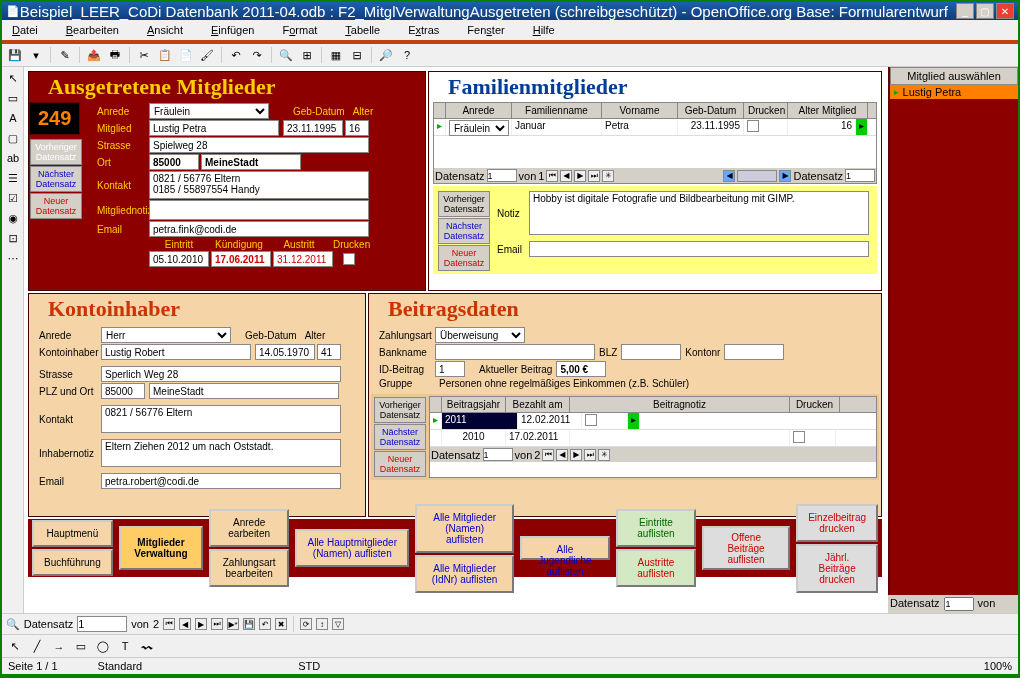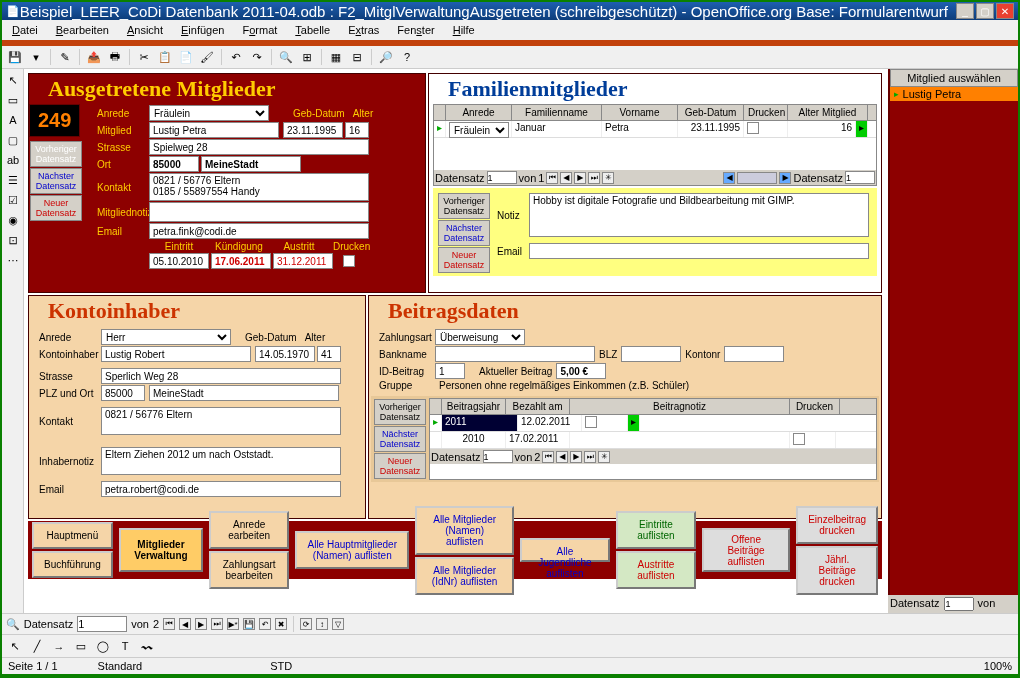--- a/index.html
+++ b/index.html
@@ -3,21 +3,21 @@
 <meta charset="utf-8">
 <style>
 *{box-sizing:border-box;margin:0;padding:0;font-family:Arial,sans-serif;font-size:11px}
 body{background:#0a8000;width:1020px;height:678px;overflow:hidden}
 .titlebar{background:linear-gradient(#1e5fb0,#0d3d7a);color:#fff;height:20px;display:flex;align-items:center;padding:0 4px;border:2px solid #0a8000;border-bottom:none}
 .titlebar-text{flex:1;font-size:15px}
 .winbtns{display:flex;gap:2px}
 .winbtn{width:18px;height:16px;background:#d4d0c8;border:1px solid #888;display:flex;align-items:center;justify-content:center;font-size:10px}
 .winbtn.close{background:#e84030;color:#fff}
 .appwin{background:#f0f0f0;border:2px solid #0a8000;border-top:none;height:656px;display:flex;flex-direction:column}
-.menubar{background:#f0f0f0;display:flex;padding:2px 4px;gap:6px;border-bottom:6px solid #c2410c}
+.menubar{background:#f0f0f0;display:flex;padding:2px 4px;gap:16px;border-bottom:4px solid #c2410c}
 .menuitem{padding:2px 6px;cursor:default}
 .menuitem u{text-decoration:underline}
 .toolbar{background:#f0f0f0;display:flex;padding:2px 4px;gap:3px;border-bottom:1px solid #ccc;align-items:center}
 .tbbtn{width:18px;height:18px;display:flex;align-items:center;justify-content:center;border:1px solid transparent}
 .tbsep{width:1px;height:16px;background:#ccc;margin:0 2px}
 .canvas{flex:1;background:#fff;display:flex;overflow:hidden;position:relative}
 .lefttools{width:22px;background:#f0f0f0;border-right:1px solid #ccc;display:flex;flex-direction:column;padding:2px;gap:2px}
 .formarea{flex:1;position:relative;background:#fff}
 .rightpane{width:130px;background:#8d0000;border-left:2px solid #600}
 .rp-head{background:#d4d0c8;padding:2px 4px;text-align:center;border:1px solid #888}
@@ -275,21 +275,21 @@
             </div>
           <div class="fld">
               <span class="lbl2" style="width:66px">PLZ und Ort</span>
               <input class="inp" style="width: 44px;" value="85000">
               <input class="inp" style="width: 190px; margin-left: 4px;" value="MeineStadt">
             </div>
           <div class="fld" style="margin-top:6px">
               <span class="lbl2" style="width:66px">Kontakt</span>
               <textarea class="inp" style="width: 240px; height: 28px; resize: none;">0821 / 56776 Eltern</textarea>
             </div>
-          <div class="fld" style="margin-top:12px">
+          <div class="fld" style="margin-top:6px">
               <span class="lbl2" style="width:66px">Inhabernotiz</span>
               <textarea class="inp" style="width: 240px; height: 28px; resize: none;">Eltern Ziehen 2012 um nach Oststadt.</textarea>
             </div>
           <div class="fld" style="margin-top:6px">
               <span class="lbl2" style="width:66px">Email</span>
               <input class="inp" style="width: 240px;" value="petra.robert@codi.de">
             </div>
         </div>
       </div>
 
@@ -431,16 +431,16 @@
     <span class="tbbtn">→</span>
     <span class="tbbtn">▭</span>
     <span class="tbbtn">◯</span>
     <span class="tbbtn">T</span>
     <span class="tbbtn">〰</span>
   </div>
 
   <div class="statusbar">
     <span>Seite 1 / 1</span>
     <span>Standard</span>
-    <span style="margin-left:88px">STD</span>
+    <span style="margin-left:116px">STD</span>
     <span style="margin-left:auto">100%</span>
   </div>
 </div>
 
 </body></html>

